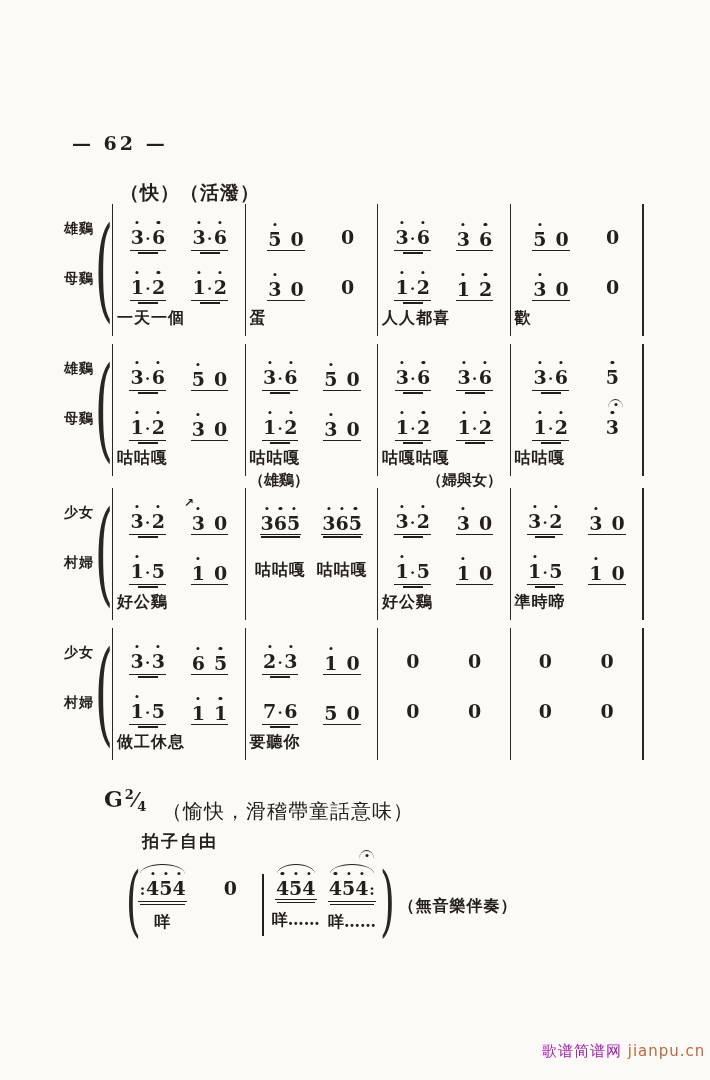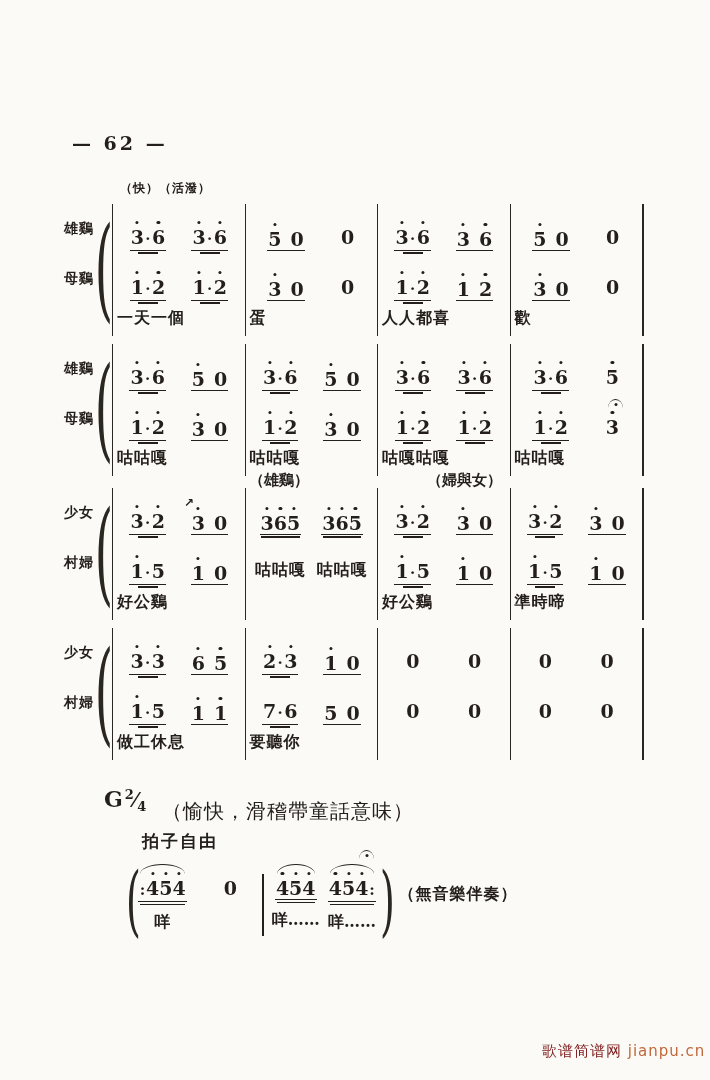--- a/index.html
+++ b/index.html
@@ -1,20 +1,20 @@
 <!DOCTYPE html>
 <html><head>
 <meta charset="utf-8">
 <style>
   html,body{margin:0;padding:0;background:#e8e6e2;}
   .page{position:relative;width:710px;height:1080px;background:#fbfaf6;
         font-family:"DejaVu Serif","Liberation Serif",serif;color:#241f1a;overflow:hidden;}
   .abs{position:absolute;}
   .pageno{left:72px;top:132px;font-size:19px;font-weight:bold;letter-spacing:3px;}
-  .tempo{left:120px;top:180px;font-size:12px;font-weight:bold;letter-spacing:1px;}
+  .tempo{left:120px;top:180px;font-size:19px;font-weight:bold;letter-spacing:1px;}
   #systems{left:50px;top:204px;width:594px;}
   .system{display:flex;height:132px;margin-bottom:8px;position:relative;}
   .system.anno-space{margin-top:12px;}
   .labels{width:46px;display:flex;flex-direction:column;}
   .vlabel{height:50px;display:flex;align-items:center;justify-content:flex-end;
           font-size:14px;font-weight:bold;padding-right:2px;letter-spacing:1px;}
   .brace{width:16px;height:128px;display:flex;align-items:center;justify-content:center;
          font-size:112px;font-weight:400;transform:scaleX(.42);color:#2b2620;}
   .measures{flex:1;display:flex;border-left:1.5px solid #2b2620;}
   .measure{flex:1;display:flex;flex-direction:column;border-right:1.6px solid #2b2620;min-width:0;}
@@ -54,21 +54,21 @@
   .tsig .den{font-size:13px;vertical-align:-4px;}
   .mood{left:162px;top:798px;font-size:20px;font-weight:normal;letter-spacing:1px;}
   .free{left:142px;top:830px;font-size:17px;font-weight:bold;letter-spacing:2px;}
   #sheep-line{left:122px;top:858px;display:flex;align-items:flex-start;}
   .bigparen{font-size:76px;line-height:86px;transform:scaleX(.5);font-weight:400;
             width:16px;text-align:center;color:#2b2620;}
   .fcol{display:flex;flex-direction:column;align-items:center;padding-top:20px;}
   .fcol .cell{margin-bottom:0;}
   .flyr{margin-top:7px;font-size:16px;font-weight:bold;white-space:nowrap;height:22px;}
   .fbar{width:1.8px;height:62px;background:#241f1a;margin:16px 8px 0;}
-  .fnote{font-size:16px;font-weight:bold;margin:26px 0 0 6px;letter-spacing:1px;white-space:nowrap;}
+  .fnote{font-size:16px;font-weight:bold;margin:38px 0 0 6px;letter-spacing:1px;white-space:nowrap;}
   .watermark{left:542px;top:1042px;font-size:15px;letter-spacing:1px;
              font-family:"DejaVu Sans","Liberation Sans",sans-serif;}
   .wm-site{color:#a8a099;}
   .wm-url{color:#c1683b;}
 </style>
 </head>
 <body>
 
 <div class="page">
   <div class="abs pageno">— 62 —</div>
@@ -775,16 +775,16 @@
             <span class="fermdot"></span>
           </span>
         </span>
         <div class="flyr">咩……</div>
       </div>
       <div class="bigparen">)</div>
       <div class="fnote">（無音樂伴奏）</div>
     </div>
 
   <div class="abs watermark">
-    <span class="wm-site" style="color: #7f1d1d;">歌谱简谱网</span>
+    <span class="wm-site" style="color: #a21caf;">歌谱简谱网</span>
     <span class="wm-url" style="color: rgb(193, 104, 59);">jianpu.cn</span>
   </div>
 </div>
 
 </body></html>

